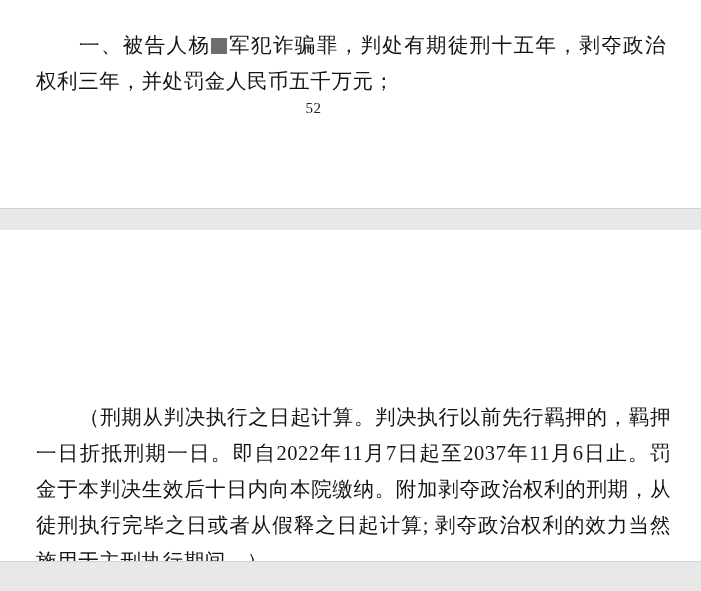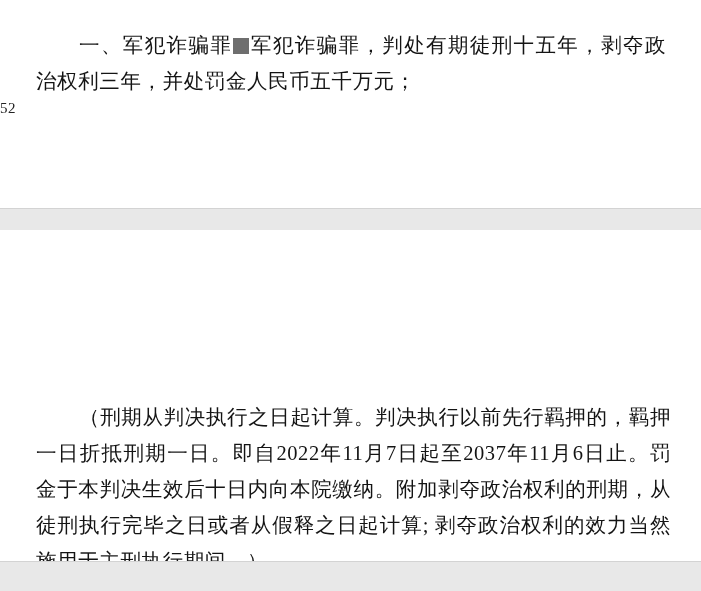--- a/index.html
+++ b/index.html
@@ -47,21 +47,21 @@
     height: 16px;
     background: #6e6e6e;
     vertical-align: -2px;
     margin: 0 1px;
   }
   .page-number {
     position: absolute;
     left: 0;
     top: 100px;
     width: 627px;
-    text-align: left;
+    text-align: center;
     font-size: 15px;
     color: #222222;
     letter-spacing: 0.5px;
   }
   
   .gap-band {
     position: absolute;
     left: 0;
     top: 208px;
     width: 701px;
@@ -107,21 +107,21 @@
     height: 1px;
     background: #d3d3d3;
   }
 </style>
 </head>
 <body>
 
 <div class="page">
 
   <div class="doc-top">
-    <p class="para indent2"><span>一、军犯诈骗罪</span><span class="redact"></span><span>军犯诈骗罪，判处有期徒刑十五年，剥夺政治权利三年，并处罚金人民币五千万元；</span></p>
+    <p class="para indent2"><span>一、被告人杨</span><span class="redact"></span><span>军犯诈骗罪，判处有期徒刑十五年，剥夺政治权利三年，并处罚金人民币五千万元；</span></p>
     <div class="page-number">52</div>
   </div>
 
   <div class="gap-band">
     <div class="gap-band-line"></div>
   </div>
 
   <div class="doc-bottom">
     <p class="para indent2">（刑期从判决执行之日起计算。判决执行以前先行羁押的，羁押一日折抵刑期一日。即自2022年11月7日起至2037年11月6日止。罚金于本判决生效后十日内向本院缴纳。附加剥夺政治权利的刑期，从徒刑执行完毕之日或者从假释之日起计算; 剥夺政治权利的效力当然施用于主刑执行期间。）</p>
   </div>

